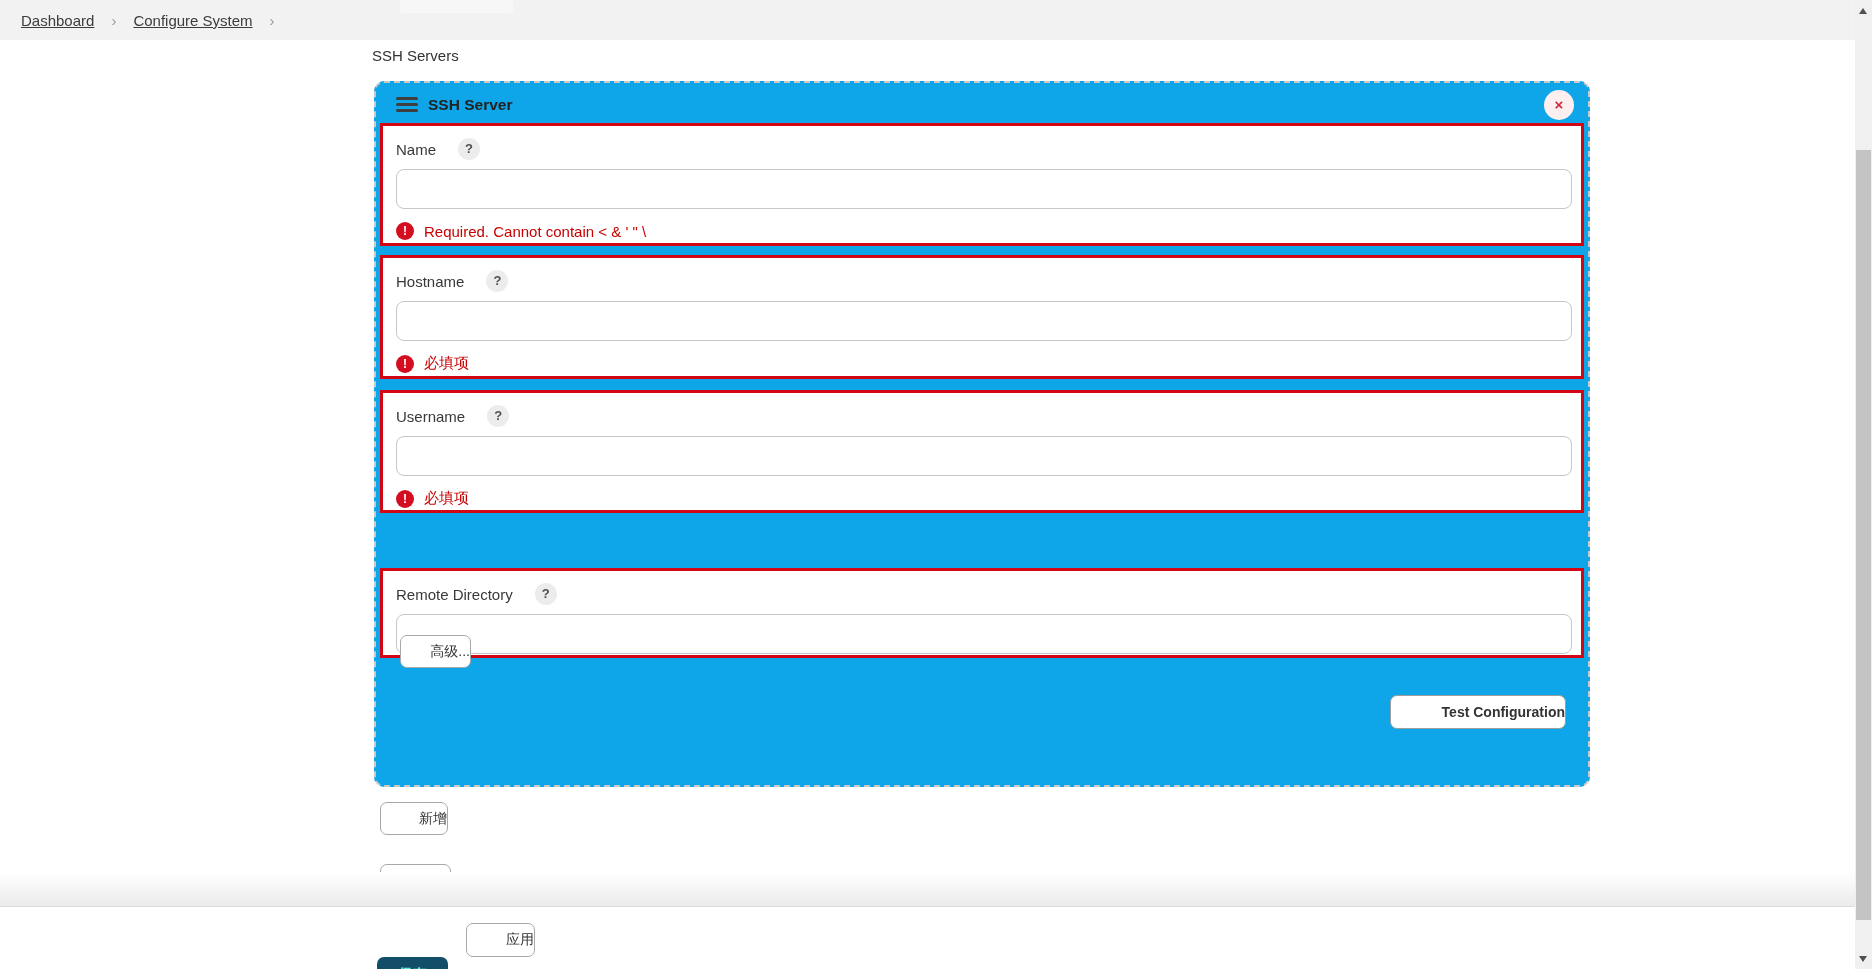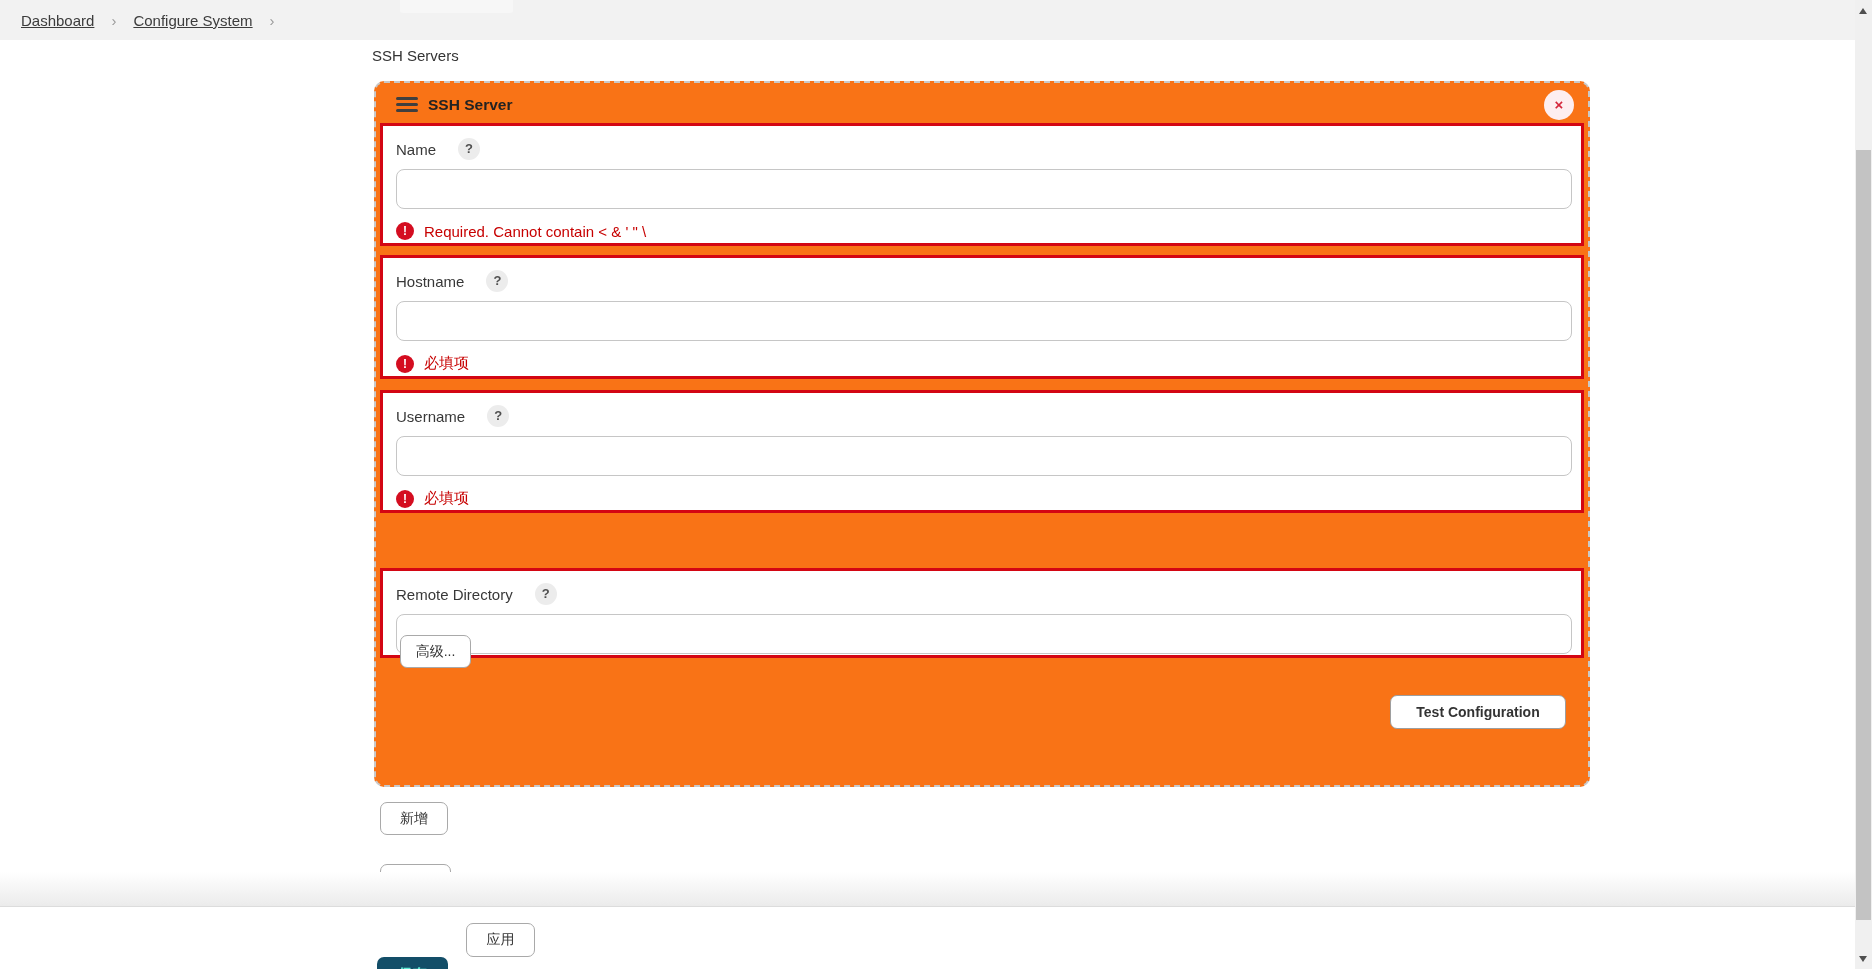--- a/index.html
+++ b/index.html
@@ -21,21 +21,21 @@
     position: absolute; left: 400px; top: 0; width: 113px; height: 13px;
     background: #f7f7f7; border-radius: 0 0 3px 3px;
   }
 
   
   .section-label { position: absolute; left: 372px; top: 47px; font-size: 15px; color: #333; }
 
   
   .panel {
     position: absolute; left: 374px; top: 81px; width: 1216px; height: 706px;
-    border: 2px dashed #c9c9c9; border-radius: 10px; background: #f97316;
+    border: 2px dashed #c9c9c9; border-radius: 10px; background: #0ea5e9;
   }
   .panel-header { position: relative; height: 42px; }
   .drag-handle {
     position: absolute; left: 20px; top: 14px; width: 22px; height: 15px;
     display: flex; flex-direction: column; justify-content: space-between; cursor: grab;
   }
   .drag-handle span { display: block; height: 2.6px; background: #3f3f3f; border-radius: 2px; }
   .panel-title { position: absolute; left: 52px; top: 13px; font-size: 15.5px; font-weight: bold; color: #222; }
   .close-btn {
     position: absolute; right: 14px; top: 7px; width: 30px; height: 30px;
@@ -70,20 +70,21 @@
     color: #fff; font-size: 12px; font-weight: bold; text-align: center; line-height: 18px;
     flex: 0 0 18px;
   }
   .error-text { font-size: 15px; color: #c70000; }
 
   
   .btn {
     background: #fff; border: 1px solid #a9a9a9; border-radius: 7px;
     font-size: 14px; color: #333; cursor: pointer;
     font-family: "Liberation Sans", "DejaVu Sans", sans-serif;
+    text-align: right;
   }
   .advanced-inner { position: absolute; left: 24px; top: 552px; width: 71px; height: 33px; }
   .test-config {
     position: absolute; right: 22px; top: 612px; width: 176px; height: 34px;
     font-weight: bold; border-color: #9e9e9e;
   }
   .add-btn { position: absolute; left: 380px; top: 802px; width: 68px; height: 33px; }
   .advanced-outer { position: absolute; left: 380px; top: 864px; width: 71px; height: 33px; }
 
   

